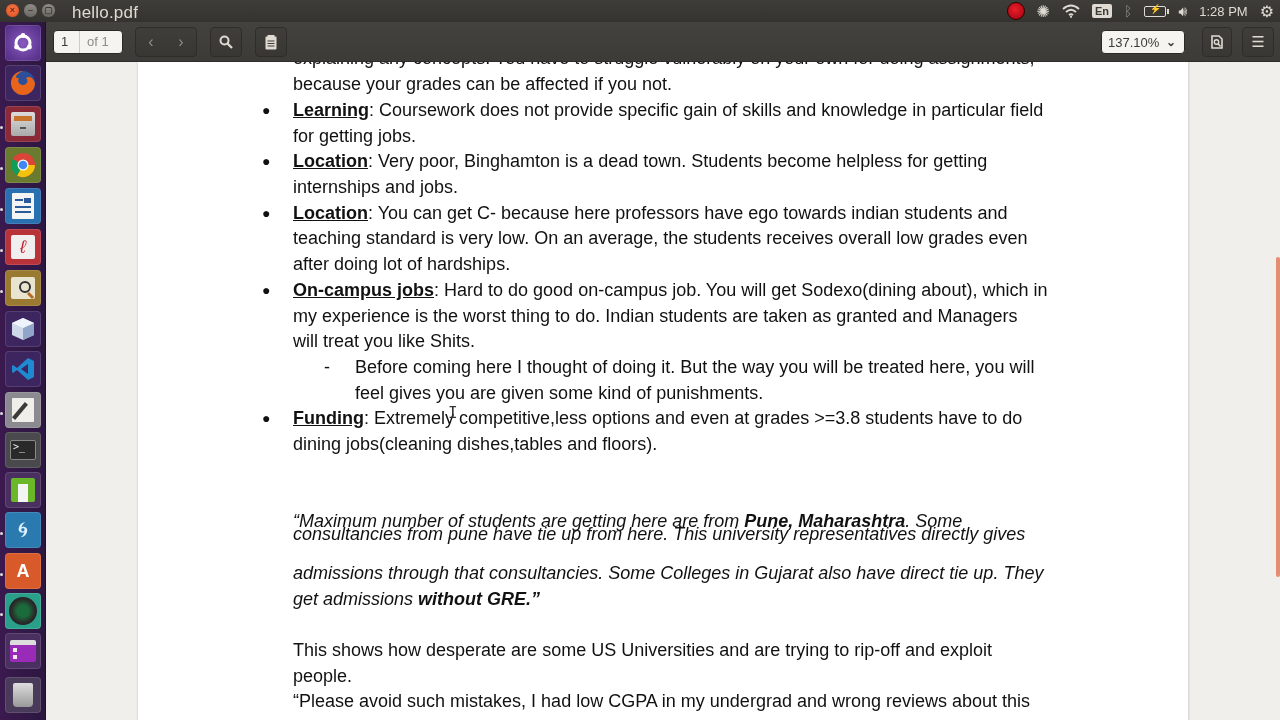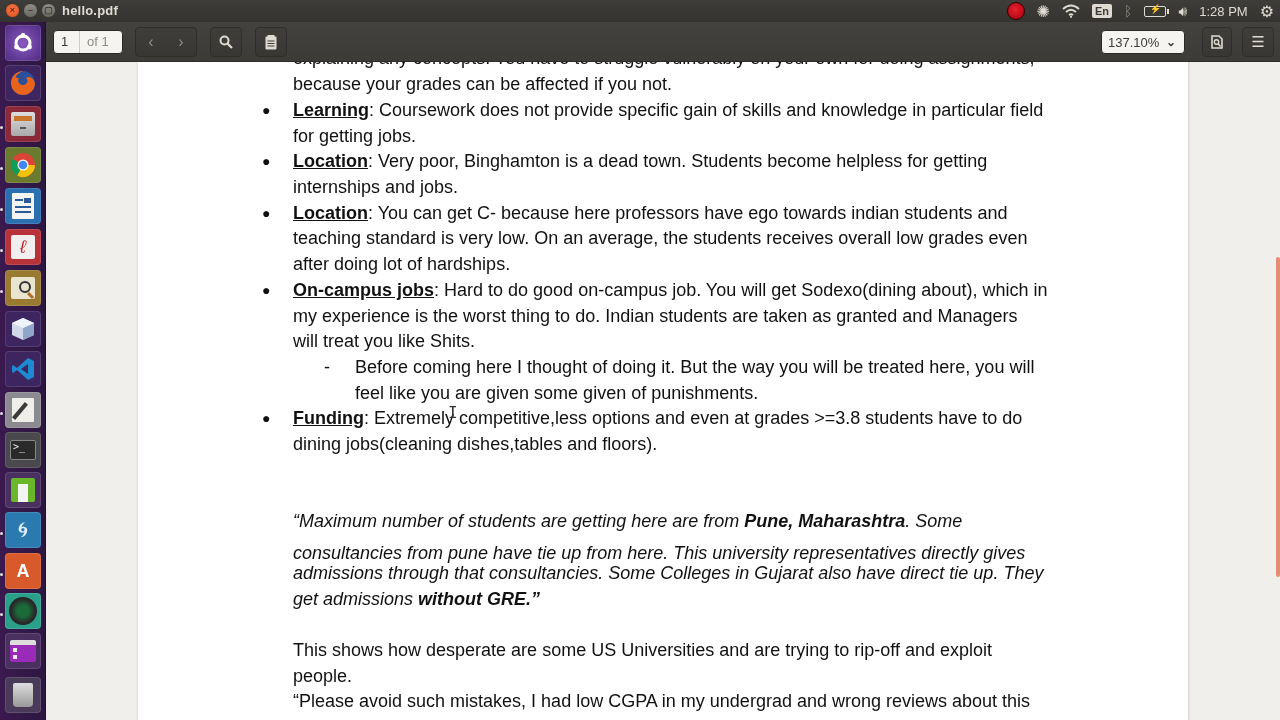--- a/index.html
+++ b/index.html
@@ -5,21 +5,21 @@
   * { box-sizing: border-box; margin: 0; padding: 0; }
   html, body { width: 1280px; height: 720px; overflow: hidden; background: #f0efeb; font-family: "Liberation Sans", sans-serif; }
 
   
   .topbar { position: absolute; left: 0; top: 0; width: 1280px; height: 22px; background: linear-gradient(#3e3d39, #34332f); color: #dfdbd2; font-size: 13px; }
   .win-btns { position: absolute; left: 5px; top: 3px; display: flex; gap: 3px; }
   .win-btn { width: 15px; height: 15px; border-radius: 50%; background: linear-gradient(#8f8c85, #6b6964); border: 1px solid #3a3935; position: relative; }
   .win-btn.close { background: radial-gradient(circle at 50% 40%, #f47a4f, #df4a16); }
   .win-btn span { position: absolute; inset: 0; font-size: 9px; line-height: 13px; text-align: center; color: #3c3b37; font-weight: bold; }
   .win-btn.close span { color: #7a2108; }
-  .title { position: absolute; left: 62px; top: 3px; font-weight: bold; color: #dfdbd2; font-size: 13px; letter-spacing: 0.2px; }
+  .title { position: absolute; left: 72px; top: 3px; font-weight: normal; color: #dfdbd2; font-size: 17px; letter-spacing: 0.2px; }
   .indicators { position: absolute; right: 0; top: 0; height: 22px; display: flex; align-items: center; gap: 0; }
   .ind { height: 22px; display: flex; align-items: center; justify-content: center; padding: 0 6px; color: #dfdbd2; font-size: 13px; }
   .rec-dot { width: 18px; height: 18px; border-radius: 50%; background: radial-gradient(circle at 45% 40%, #e8202a, #a00010); border: 1px solid #300; }
   .en-badge { background: #dfdbd2; color: #3c3b37; font-size: 11px; font-weight: bold; padding: 1px 3px; border-radius: 2px; }
   .battery { width: 22px; height: 11px; border: 1.5px solid #dfdbd2; border-radius: 2px; position: relative; }
   .battery::after { content: ""; position: absolute; right: -4px; top: 2px; width: 2px; height: 5px; background: #dfdbd2; }
   .battery::before { content: "⚡"; position: absolute; left: 5px; top: -3px; font-size: 9px; color: #dfdbd2; }
 
   
   .launcher { position: absolute; left: 0; top: 22px; width: 46px; height: 698px; background: linear-gradient(90deg, #3b1a4f, #2c1740); border-right: 1px solid #1e0f2c; }
@@ -274,28 +274,28 @@
       <div class="line" style="left:155px;top:199px;"><span class="kw">Location</span><span>: You can get C- because here professors have ego towards indian students and</span></div>
       <div class="line" style="left:155px;top:224px;">teaching standard is very low. On an average, the students receives overall low grades even</div>
       <div class="line" style="left:155px;top:250px;">after doing lot of hardships.</div>
 
       <span class="bullet" style="left:124px;top:276px;">●</span>
       <div class="line" style="left:155px;top:276px;"><span class="kw">On-campus jobs</span><span>: Hard to do good on-campus job. You will get Sodexo(dining about), which in</span></div>
       <div class="line" style="left:155px;top:302px;">my experience is the worst thing to do. Indian students are taken as granted and Managers</div>
       <div class="line" style="left:155px;top:327px;">will treat you like Shits.</div>
       <span class="line" style="left:186px;top:353px;">-</span>
       <div class="line" style="left:217px;top:353px;">Before coming here I thought of doing it. But the way you will be treated here, you will</div>
-      <div class="line" style="left:217px;top:379px;">feel like you are given some given of punishments.</div>
+      <div class="line" style="left:217px;top:379px;">feel gives you are given some kind of punishments.</div>
 
       <span class="bullet" style="left:124px;top:404px;">●</span>
       <div class="line" style="left:155px;top:404px;"><span class="kw">Funding</span><span>: Extremely competitive,less options and even at grades &gt;=3.8 students have to do</span></div>
       <div class="line" style="left:155px;top:430px;">dining jobs(cleaning dishes,tables and floors).</div>
 
       <div class="line it" style="left:155px;top:507px;"><span>“Maximum number of students are getting here are from </span><span class="b">Pune, Maharashtra</span><span>. Some</span></div>
-      <div class="line it" style="left:155px;top:539px;text-align:right;">consultancies from pune have tie up from here. This university representatives directly gives</div>
+      <div class="line it" style="left:155px;top:520px;text-align:right;">consultancies from pune have tie up from here. This university representatives directly gives</div>
       <div class="line it" style="left:155px;top:559px;">admissions through that consultancies. Some Colleges in Gujarat also have direct tie up. They</div>
       <div class="line it" style="left:155px;top:585px;"><span>get admissions </span><span class="b">without GRE.”</span></div>
 
       <div class="line" style="left:155px;top:636px;">This shows how desperate are some US Universities and are trying to rip-off and exploit</div>
       <div class="line" style="left:155px;top:662px;text-align:center;">people.</div>
       <div class="line" style="left:155px;top:687px;">“Please avoid such mistakes, I had low CGPA in my undergrad and wrong reviews about this</div>
 
       <div class="cursor" style="left:310px;top:402px;">I</div>
     </div>
   </div>

